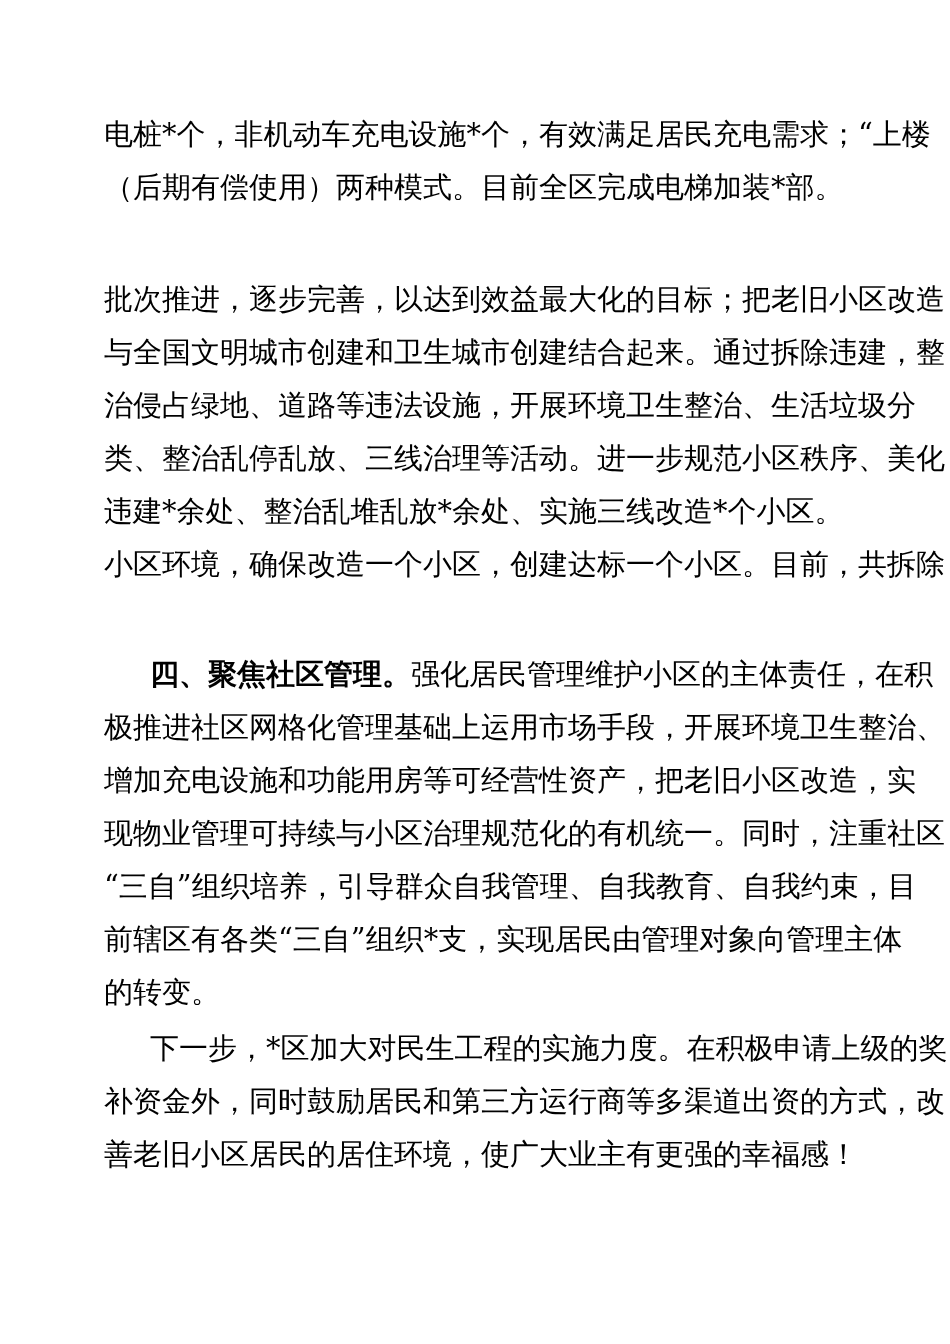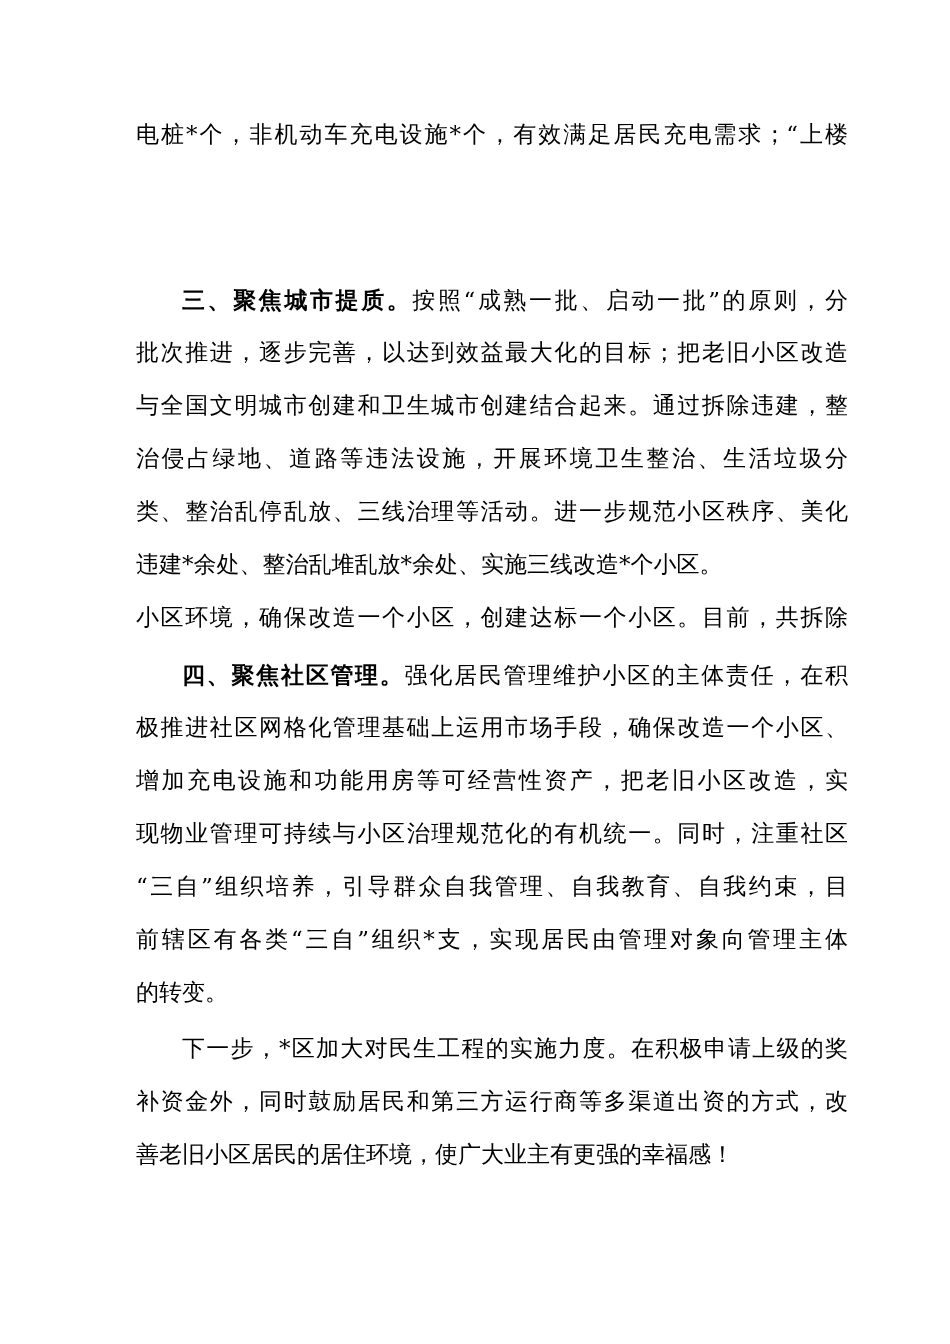--- a/index.html
+++ b/index.html
@@ -25,59 +25,58 @@
     }
     .para {
       position: absolute;
       left: 104px;
       width: 744px;
     }
     .line {
       display: block;
       height: 53px;
       line-height: 53px;
-      font-size: 23px;
+      font-size: 29px;
       white-space: nowrap;
       text-align: justify;
       text-align-last: justify;
       letter-spacing: 0px;
-      margin-left: 32px;
     }
     .line.last {
       text-align-last: left;
     }
     .line.indent {
       padding-left: 46px;
     }
     .bold {
       font-weight: bold;
     }
   </style>
 </head>
 <body>
 
 <div class="page">
 
   <div class="para" style="top:108px;">
     <span class="line">电桩*个，非机动车充电设施*个，有效满足居民充电需求；“上楼</span>
+    <span class="line last">（后期有偿使用）两种模式。目前全区完成电梯加装*部。</span>
   </div>
 
   <div class="para" style="top:273px;">
-    <span class="line indent"><span class="bold">三、聚焦城市提质。</span><span>按照“成熟一批、启动一批”的原则，分</span></span>
     <span class="line">批次推进，逐步完善，以达到效益最大化的目标；把老旧小区改造</span>
     <span class="line">与全国文明城市创建和卫生城市创建结合起来。通过拆除违建，整</span>
     <span class="line">治侵占绿地、道路等违法设施，开展环境卫生整治、生活垃圾分</span>
     <span class="line">类、整治乱停乱放、三线治理等活动。进一步规范小区秩序、美化</span>
     <span class="line last">违建*余处、整治乱堆乱放*余处、实施三线改造*个小区。</span>
     <span class="line">小区环境，确保改造一个小区，创建达标一个小区。目前，共拆除</span>
   </div>
 
   <div class="para" style="top:648px;">
     <span class="line indent"><span class="bold">四、聚焦社区管理。</span><span>强化居民管理维护小区的主体责任，在积</span></span>
-    <span class="line">极推进社区网格化管理基础上运用市场手段，确保改造一个小区、</span>
+    <span class="line">极推进社区网格化管理基础上运用市场手段，开展环境卫生整治、</span>
     <span class="line">增加充电设施和功能用房等可经营性资产，把老旧小区改造，实</span>
     <span class="line">现物业管理可持续与小区治理规范化的有机统一。同时，注重社区</span>
     <span class="line">“三自”组织培养，引导群众自我管理、自我教育、自我约束，目</span>
     <span class="line">前辖区有各类“三自”组织*支，实现居民由管理对象向管理主体</span>
     <span class="line last">的转变。</span>
   </div>
 
   <div class="para" style="top:1022px;">
     <span class="line indent">下一步，*区加大对民生工程的实施力度。在积极申请上级的奖</span>
     <span class="line">补资金外，同时鼓励居民和第三方运行商等多渠道出资的方式，改</span>

